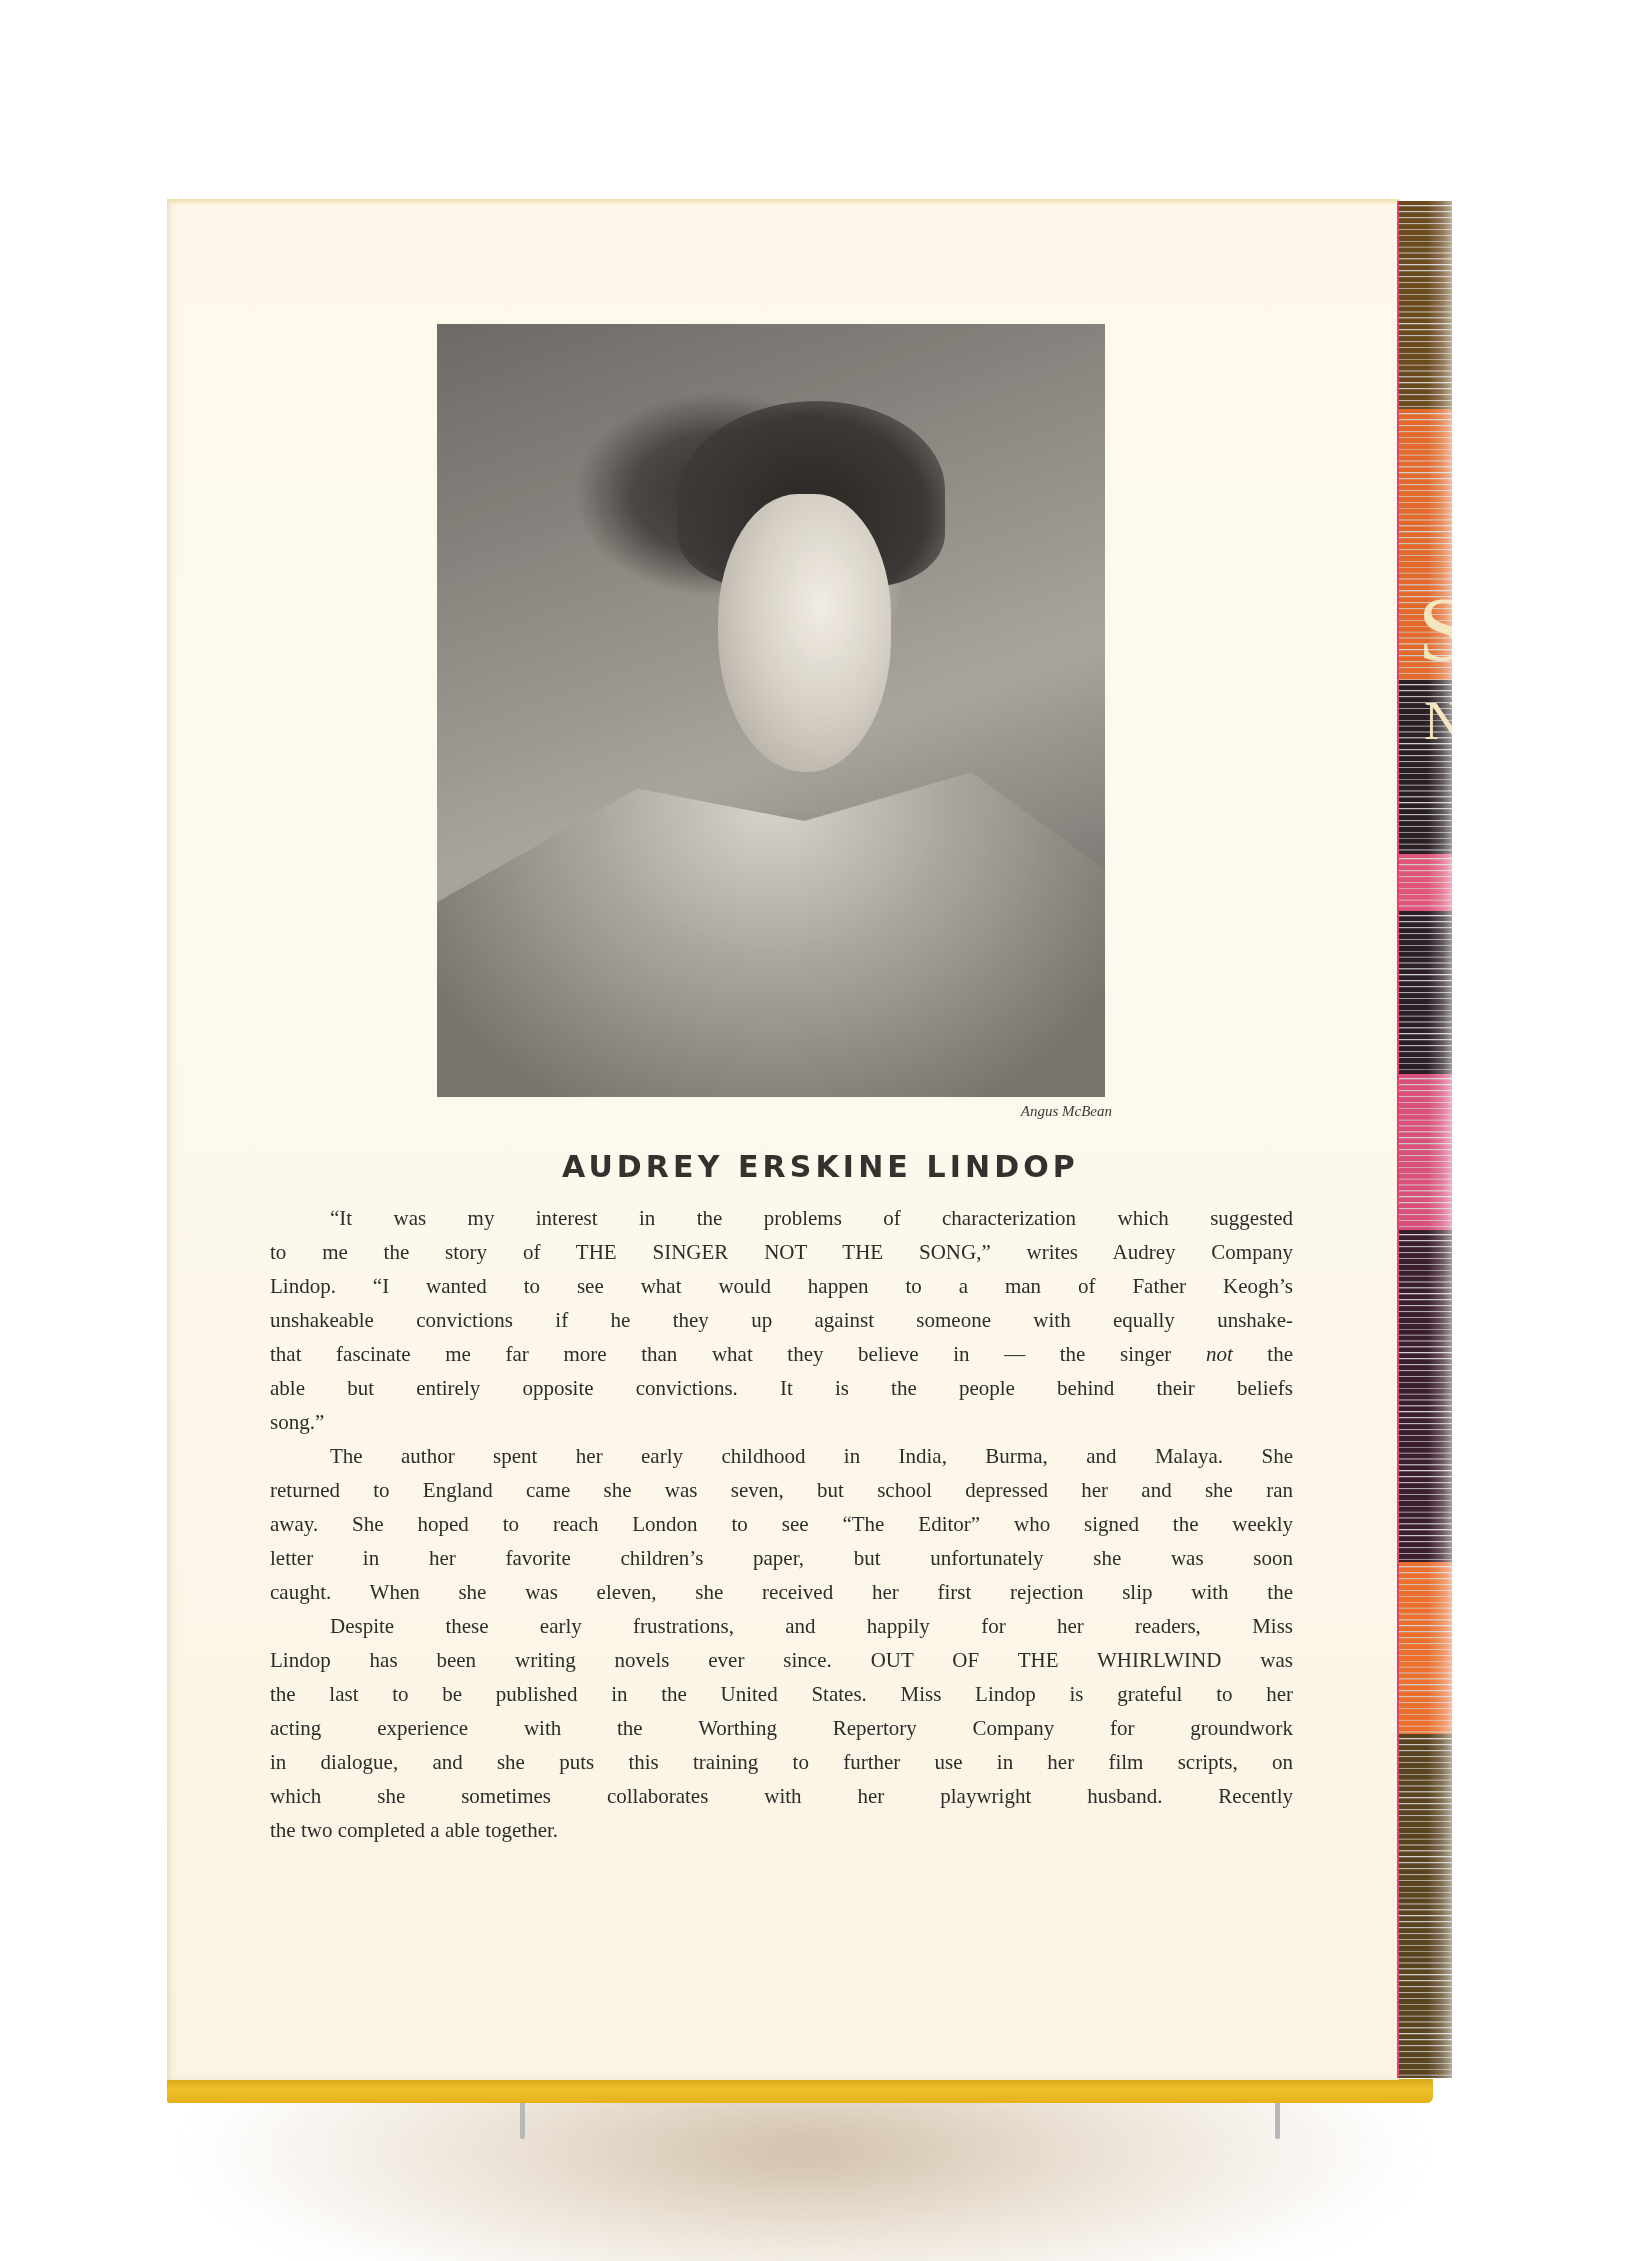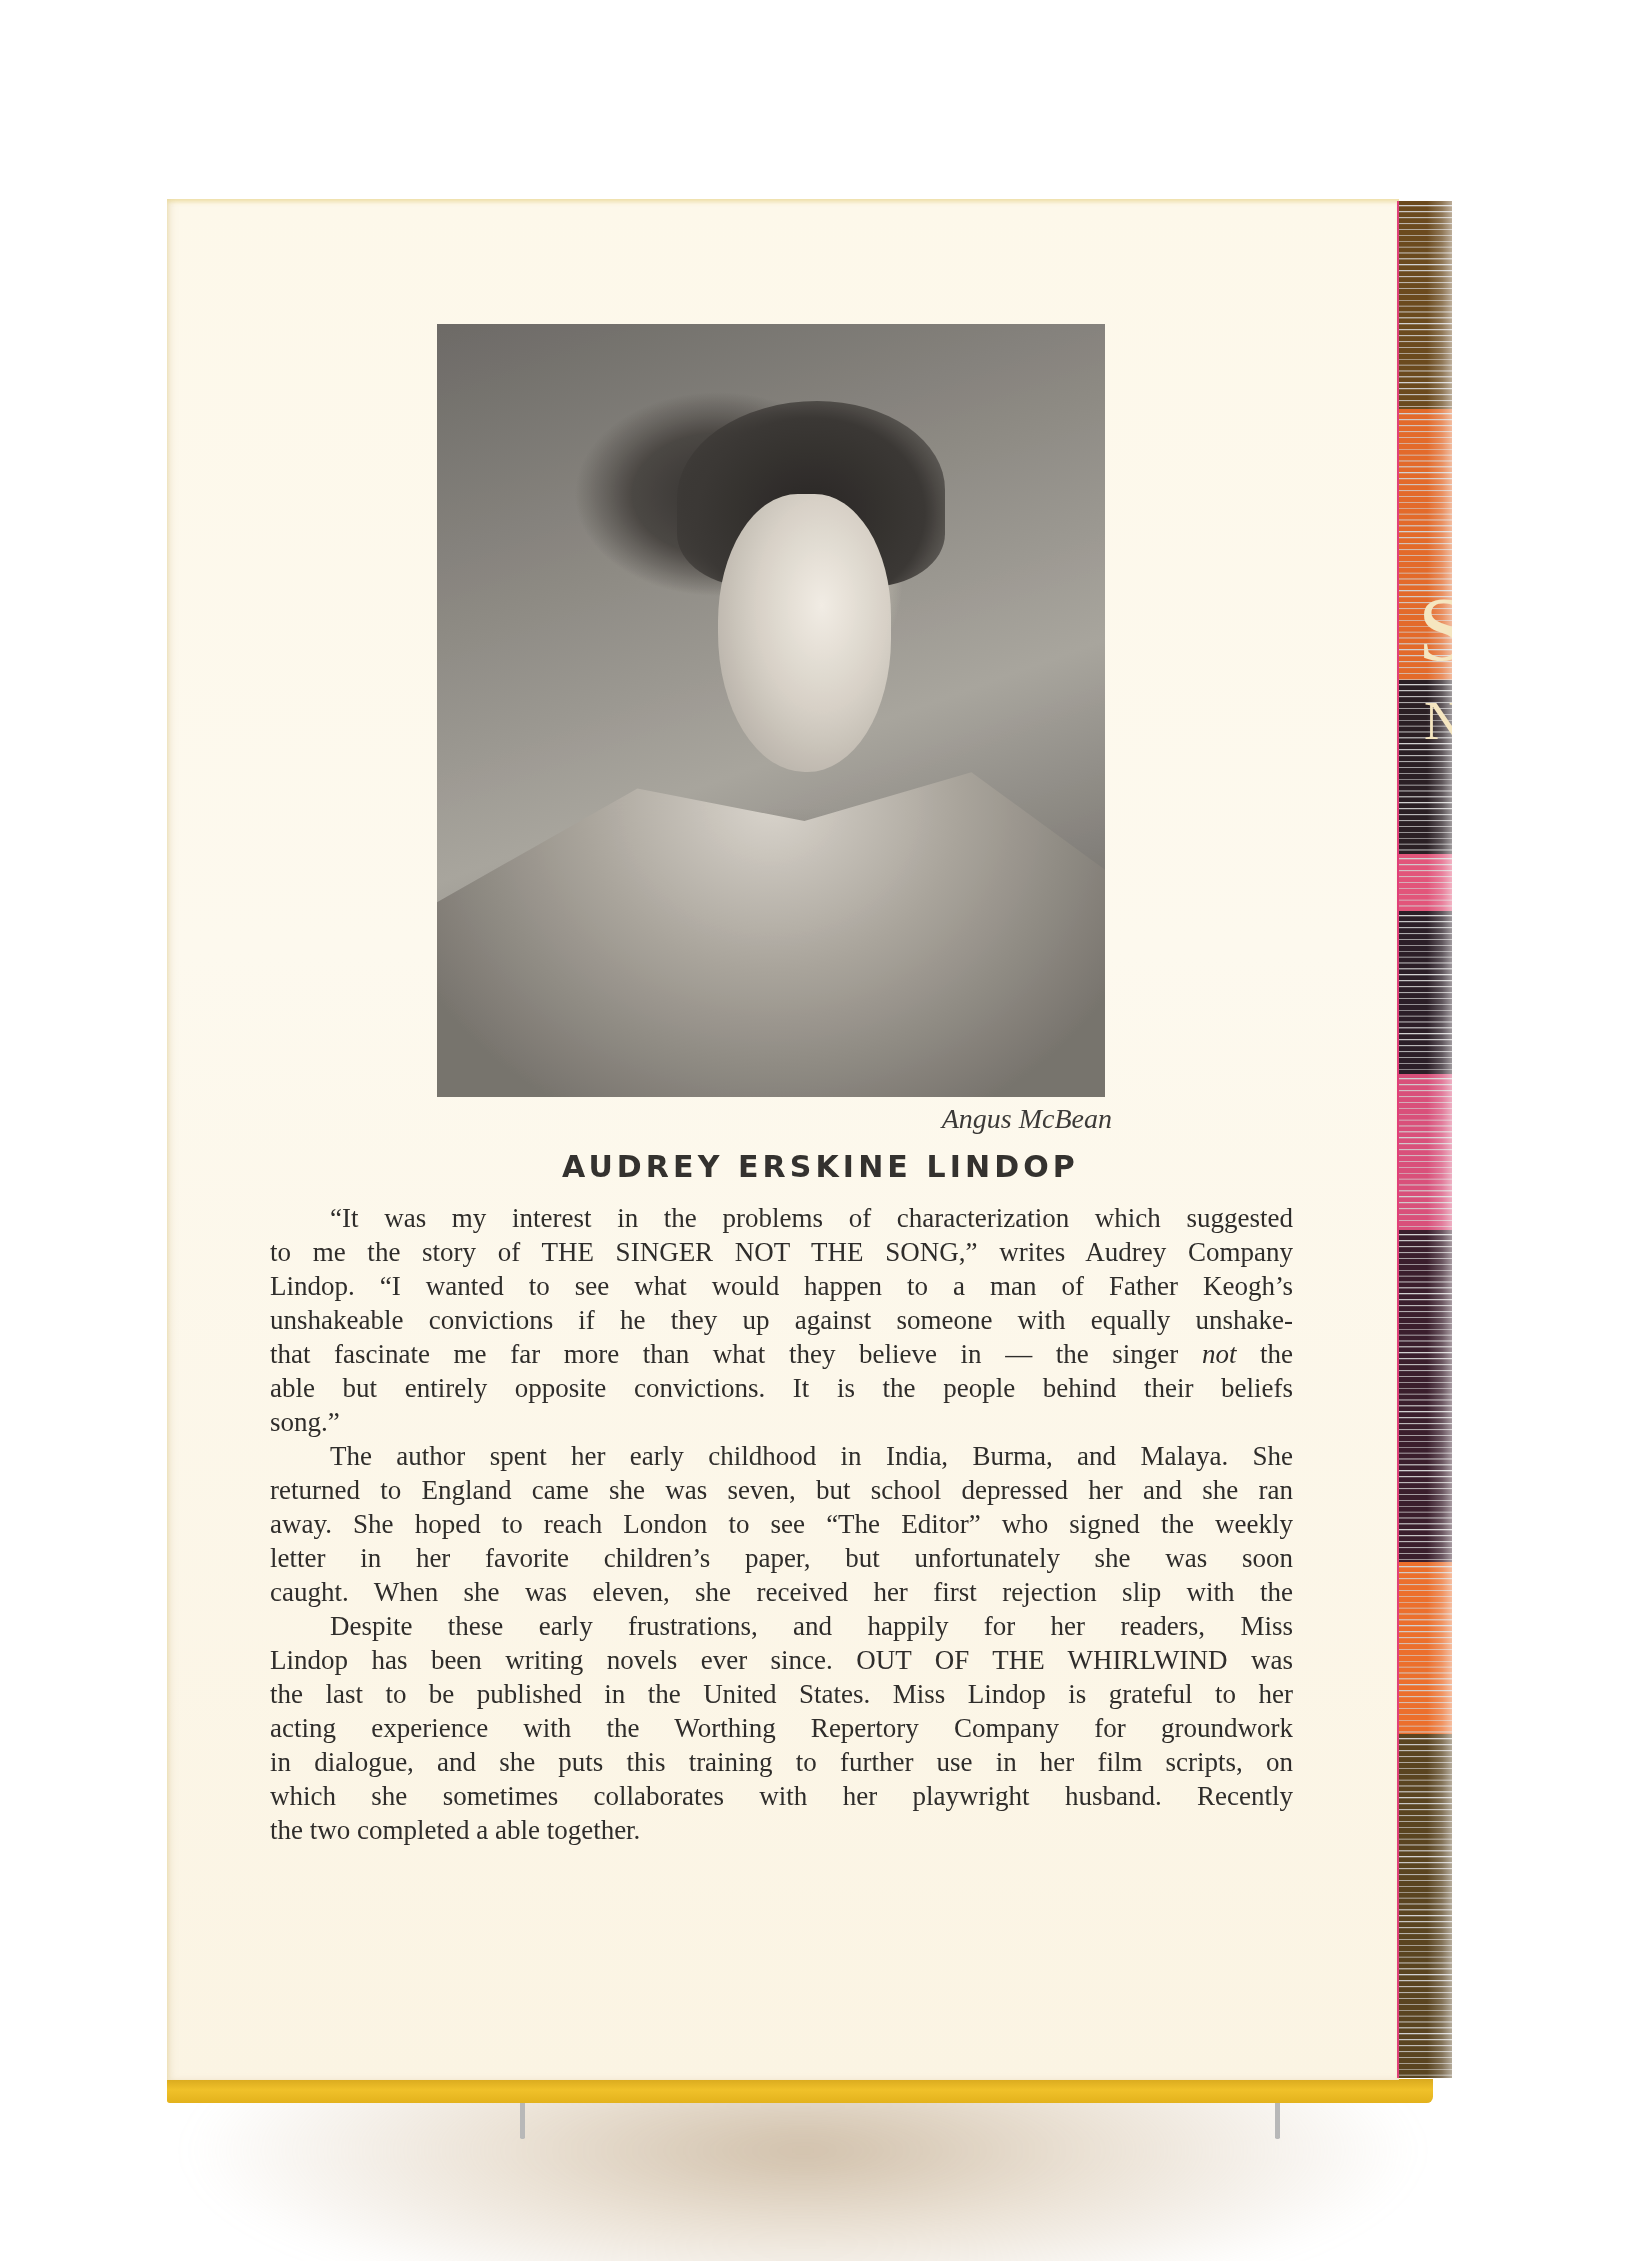--- a/index.html
+++ b/index.html
@@ -55,30 +55,30 @@
     border-radius:55% 50% 30% 30%;
     background:radial-gradient(ellipse at 50% 60%,#2f2b28 0%,#403b36 60%,rgba(64,59,54,0) 100%);
   }
   .photo-body {
     position:absolute; left:0; top:58%; width:100%; height:42%;
     background:radial-gradient(ellipse at 50% 10%, #d7cfc2 0%, #aaa294 40%, #7a746a 85%);
     clip-path:polygon(0 40%, 30% 5%, 55% 15%, 80% 0, 100% 30%, 100% 100%, 0 100%);
   }
   .photo-credit {
     position:absolute; right:calc(1650px - 1112px); top:1103px;
-    font-style:italic; font-size:28px; color:#3c3a38; white-space:nowrap;
+    font-style:italic; font-size:15px; color:#3c3a38; white-space:nowrap;
   }
   .heading {
     position:absolute; left:562px; top:1149px; width:441px;
     font-family:"DejaVu Sans", "Liberation Sans", sans-serif; font-weight:bold;
     font-size:30px; letter-spacing:4.1px; color:#34322f; white-space:nowrap;
   }
   .bio {
     position:absolute; left:270px; top:1201px; width:1023px;
-    font-size:27px; color:#2f2d2b;
+    font-size:21px; color:#2f2d2b;
   }
   .bio-line {
     height:34px; line-height:34px; text-align:justify; text-align-last:justify;
     white-space:nowrap; overflow:visible;
   }
   .bio-line.indent { padding-left:60px; }
   .bio-line.last { text-align-last:left; }
   .bio-line em { font-style:italic; }
 </style>
 </head>

